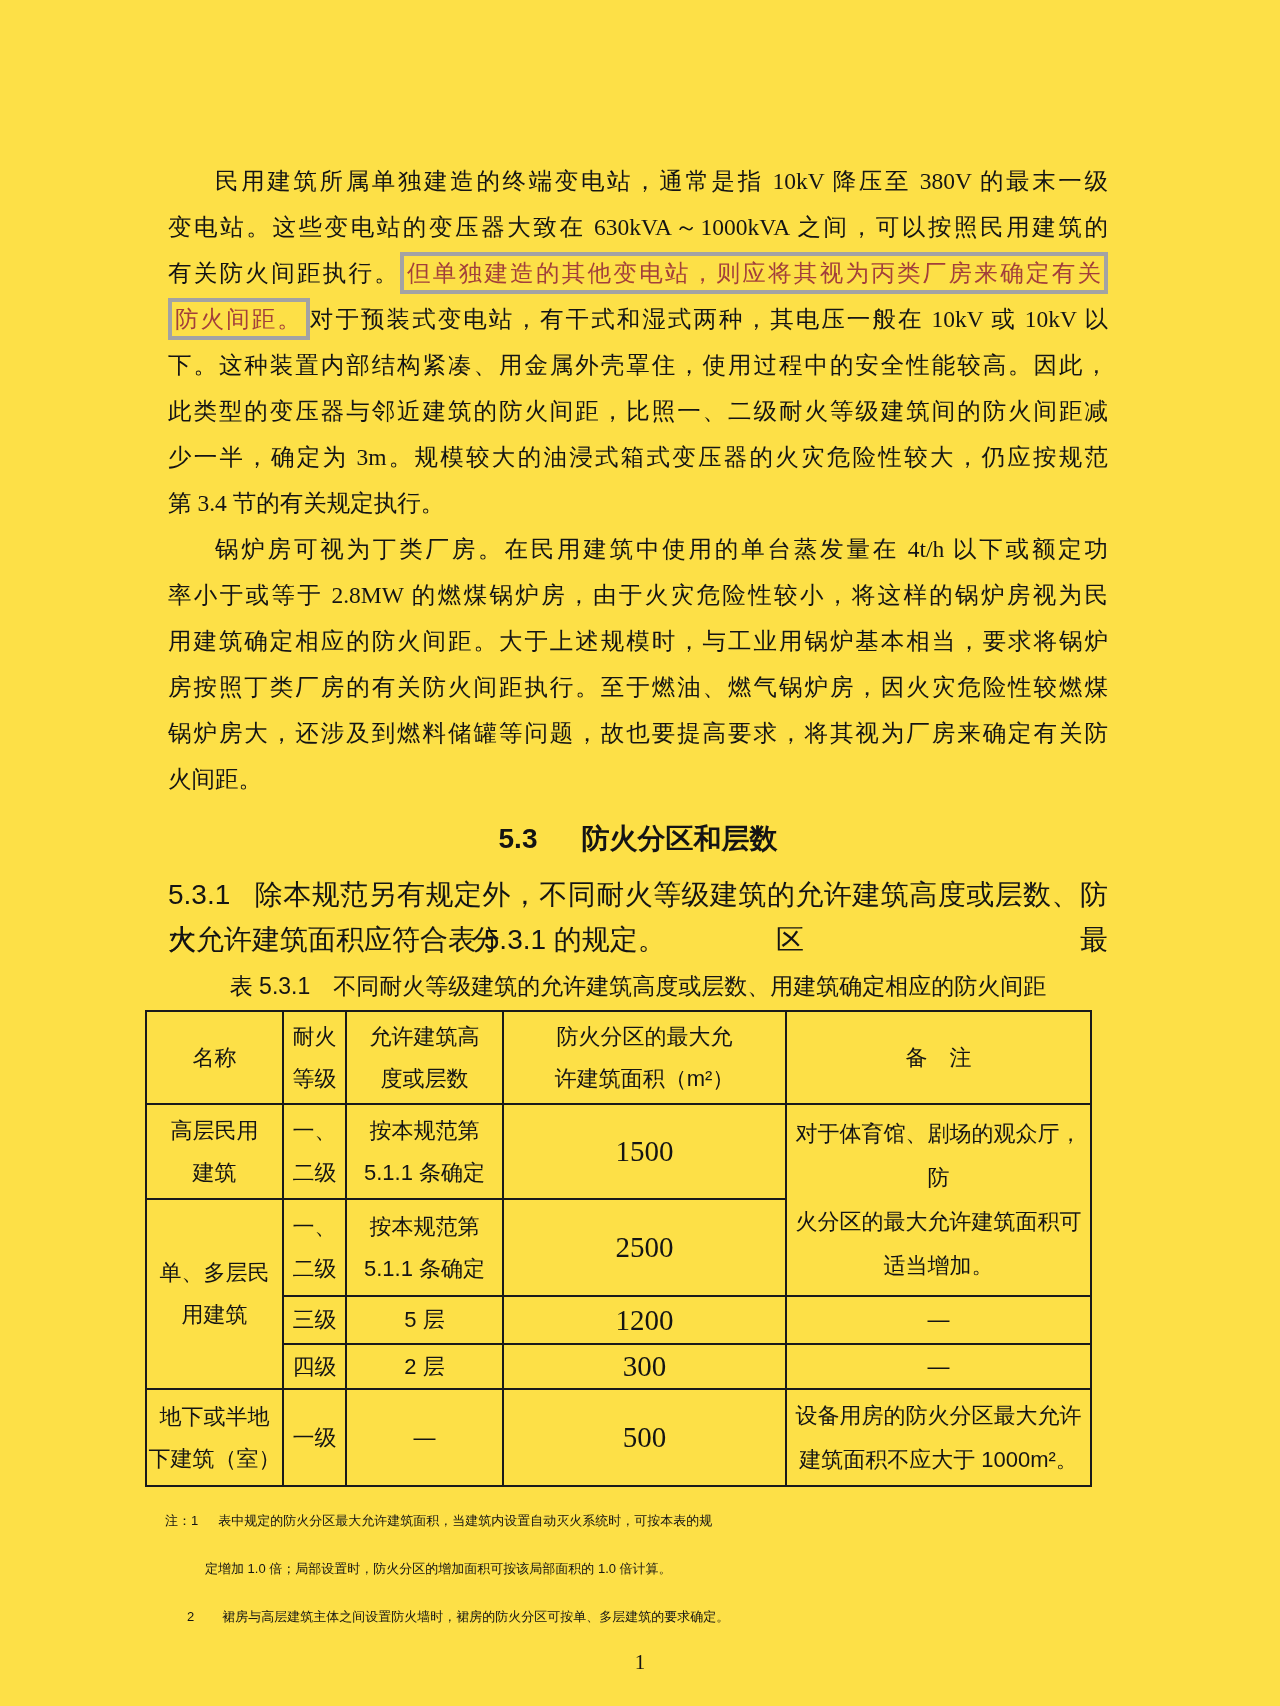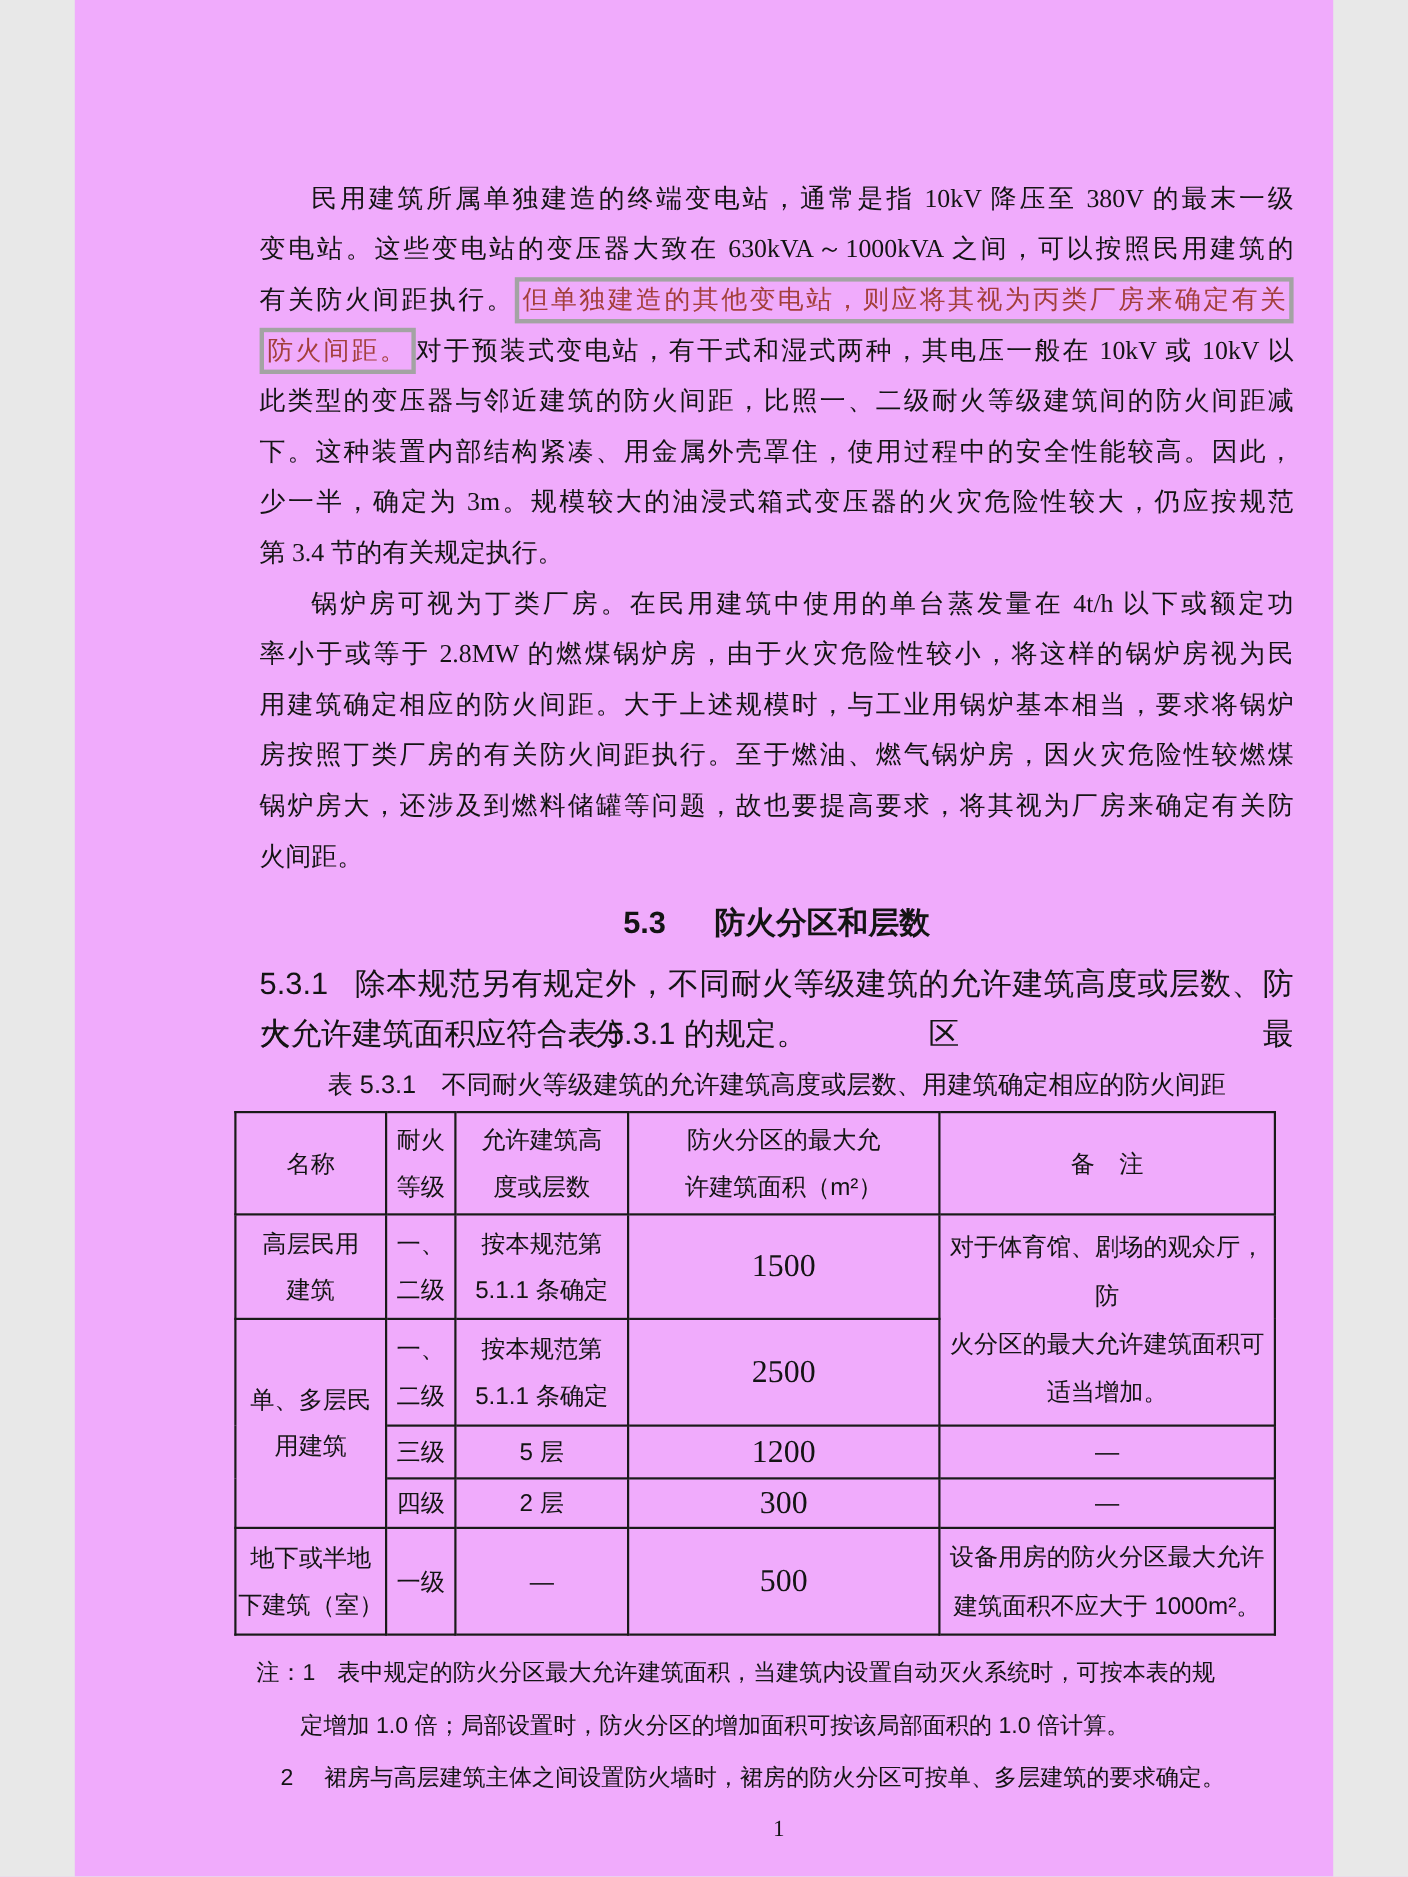--- a/index.html
+++ b/index.html
@@ -1,20 +1,20 @@
 <!DOCTYPE html>
 <html><head>
 <meta charset="utf-8">
 <style>
   html,body{margin:0;padding:0;background:#e8e8e8;}
   .page{
     position:relative;
-    width:1144px;height:1706px;
+    width:1280px;height:1706px;
     margin:0 auto;
-    background:#f0abfc;
+    background:#fde047;
     font-family:"Liberation Serif","DejaVu Serif",serif;
     color:#141414;
     overflow:hidden;
   }
   
   .bodytext{
     position:absolute;left:168px;top:158px;width:940px;
     font-size:23.5px;
   }
   .tl{height:46px;line-height:46px;}
@@ -62,21 +62,21 @@
   }
   .c2{line-height:42px;}
   .num{font-family:"Liberation Serif","DejaVu Serif",serif;font-size:29px;}
   td.remark{
     text-align:left;padding:0 10px 0 14px;line-height:44px;
   }
   
   .notes{
     position:absolute;left:165px;top:1497px;width:955px;
     font-family:"Liberation Sans","DejaVu Sans",sans-serif;
-    font-size:21px;
+    font-size:13px;
   }
   .nl{height:48px;line-height:48px;white-space:nowrap;}
   .nlab{margin-right:20px;}
   .n2ind{margin-left:40px;}
   .n3ind{margin-left:22px;}
   .nlab2{margin-right:28px;}
   
   .pagenum{
     position:absolute;left:0;top:1650px;width:1280px;
     text-align:center;font-size:21px;
@@ -89,22 +89,22 @@
 
   <div class="bodytext">
     <div class="tl just ind">民用建筑所属单独建造的终端变电站，通常是指 10kV 降压至 380V 的最末一级</div>
     <div class="tl just">变电站。这些变电站的变压器大致在 630kVA～1000kVA 之间，可以按照民用建筑的</div>
     <div class="tl just">
       <span>有关防火间距执行。</span><span class="redbox">但单独建造的其他变电站，则应将其视为丙类厂房来确定有关</span>
     </div>
     <div class="tl just">
       <span class="redbox">防火间距。</span><span>对于预装式变电站，有干式和湿式两种，其电压一般在 10kV 或 10kV 以</span>
     </div>
+    <div class="tl just">下。这种装置内部结构紧凑、用金属外壳罩住，使用过程中的安全性能较高。因此，</div>
     <div class="tl just">此类型的变压器与邻近建筑的防火间距，比照一、二级耐火等级建筑间的防火间距减</div>
-    <div class="tl just">下。这种装置内部结构紧凑、用金属外壳罩住，使用过程中的安全性能较高。因此，</div>
     <div class="tl just">少一半，确定为 3m。规模较大的油浸式箱式变压器的火灾危险性较大，仍应按规范</div>
     <div class="tl">第 3.4 节的有关规定执行。</div>
 
     <div class="tl just ind">锅炉房可视为丁类厂房。在民用建筑中使用的单台蒸发量在 4t/h 以下或额定功</div>
     <div class="tl just">率小于或等于 2.8MW 的燃煤锅炉房，由于火灾危险性较小，将这样的锅炉房视为民</div>
     <div class="tl just">用建筑确定相应的防火间距。大于上述规模时，与工业用锅炉基本相当，要求将锅炉</div>
     <div class="tl just">房按照丁类厂房的有关防火间距执行。至于燃油、燃气锅炉房，因火灾危险性较燃煤</div>
     <div class="tl just">锅炉房大，还涉及到燃料储罐等问题，故也要提高要求，将其视为厂房来确定有关防</div>
     <div class="tl">火间距。</div>
   </div>

